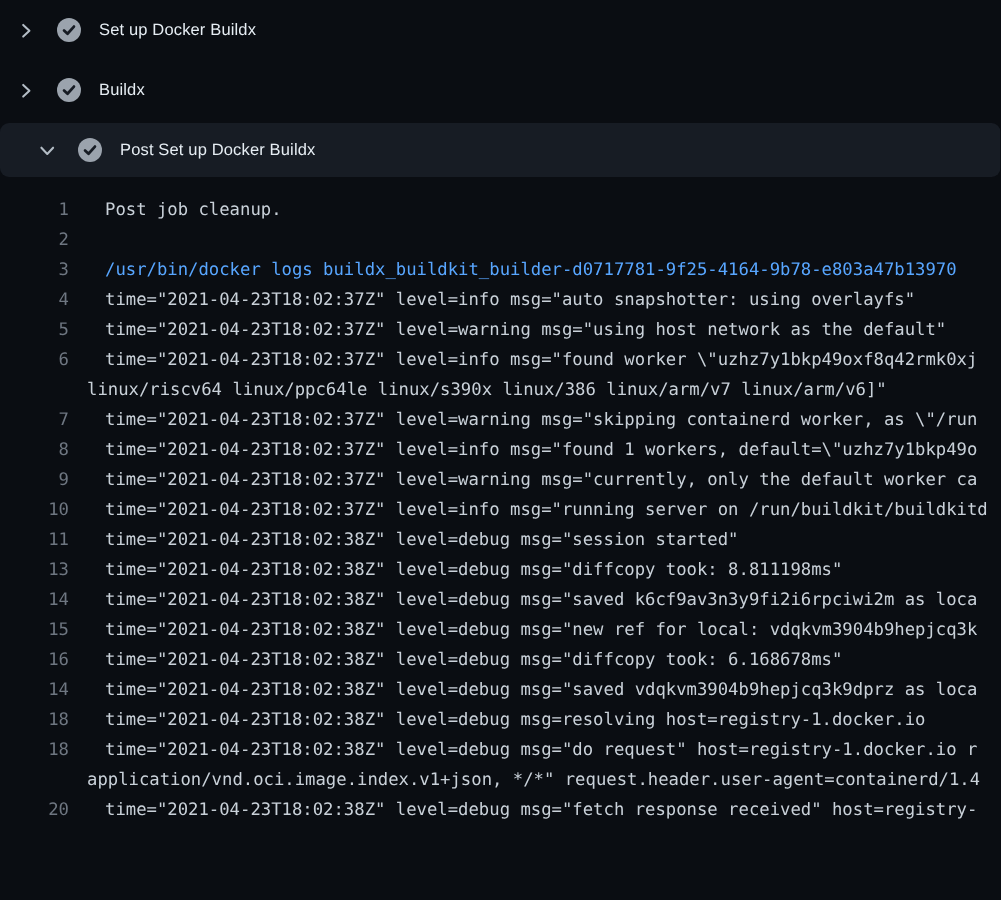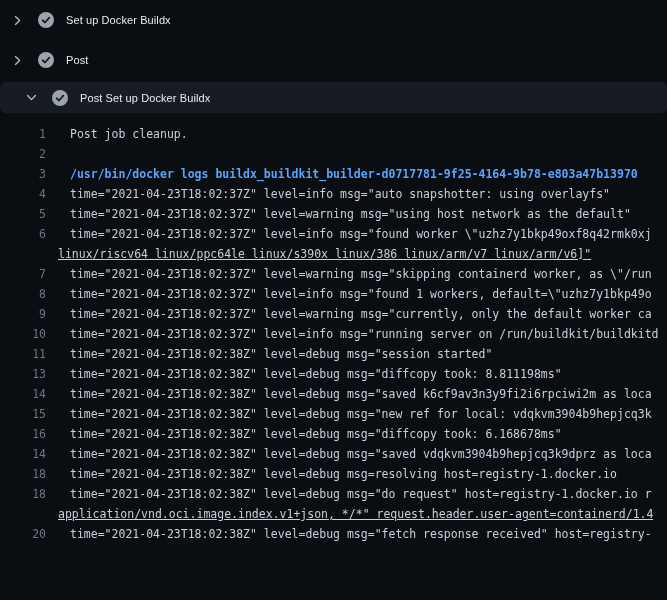--- a/index.html
+++ b/index.html
@@ -12,21 +12,21 @@
   
   .steps { width: 667px; }
   .step-row {
     height: 40px;
     display: flex;
     align-items: center;
     padding-left: 10px;
     cursor: pointer;
   }
   .step-row.expanded {
-    height: 31px;
+    height: 36px;
     margin: 2px 0;
     background: #171c24;
     border-radius: 6px;
     padding-left: 24px;
   }
   .chev {
     width: 14px; height: 14px;
     margin-right: 14px;
     display: inline-flex; align-items: center; justify-content: center;
     flex-shrink: 0;
@@ -62,22 +62,22 @@
     flex-shrink: 0;
     text-align: right;
     color: #6e7681;
     cursor: pointer;
   }
   .lt {
     padding-left: 24px;
     overflow: hidden;
     text-align: right;
   }
-  .log-row.wrap .lt { margin-left: -12px; text-decoration: underline; }
-  .log-row.command .lt { color: #58a6ff; font-weight: 700; cursor: pointer; }
+  .log-row.wrap .lt { margin-left: -12px; }
+  .log-row.command .lt { color: #58a6ff; font-weight: 400; cursor: pointer; }
   .log-row.group { cursor: pointer; }
   .caret {
     display: inline-block;
     font-size: 9px;
     margin-left: -12px;
     width: 12px;
     color: #c9d1d9;
   }
 </style>
 </head>
@@ -105,21 +105,21 @@
       <svg width="13" height="13" viewBox="0 0 16 16">
           <path d="M5.5 3.2 L10.6 8 L5.5 12.8" fill="none" stroke="#b3bcc5" stroke-width="1.7" stroke-linecap="round" stroke-linejoin="round"></path>
         </svg>
     </span>
     <span class="check">
       <svg width="16" height="16" viewBox="0 0 16 16">
           <circle cx="8" cy="8" r="8" fill="#9ba3ad"></circle>
           <path d="M4.7 8.3 L7 10.5 L11.3 5.7" fill="none" stroke="#171c24" stroke-width="1.8" stroke-linecap="round" stroke-linejoin="round"></path>
         </svg>
     </span>
-    <span class="step-label">Post</span>
+    <span class="step-label">Buildx</span>
   </div>
 
 
   <div class="step-row expanded">
     <span class="chev down">
       <svg width="13" height="13" viewBox="0 0 16 16">
           <path d="M5.5 3.2 L10.6 8 L5.5 12.8" fill="none" stroke="#b3bcc5" stroke-width="1.7" stroke-linecap="round" stroke-linejoin="round"></path>
         </svg>
     </span>
     <span class="check">

